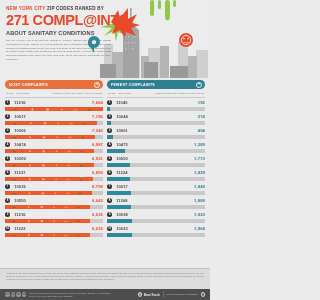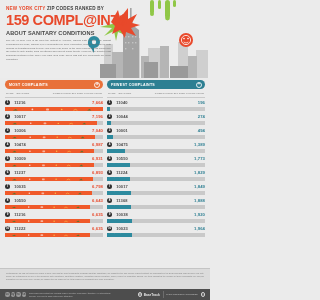--- a/index.html
+++ b/index.html
@@ -304,21 +304,21 @@
 
   <svg class="burst" viewBox="0 0 32 30">
     <polygon points="3,14 10,2 12,10 20,0 20,11 29,6 24,15 32,17 23,20 28,28 18,24 17,30 12,22 4,26 7,18" fill="#e8492b"></polygon>
   </svg>
 
   <div class="hero-text">
     <div class="kicker">
       <span class="red">NEW YORK CITY</span>
       <span class="dark">ZIP CODES RANKED BY</span>
     </div>
-    <div class="bigtitle">159 COMPL@INT$</div>
+    <div class="bigtitle">271 COMPL@INT$</div>
     <div class="subtitle">ABOUT SANITARY CONDITIONS</div>
     <div class="blurb">The city of New York is far from the dirtiest in America, placing 17th overall. The highest complaining zip code, issuing 7,664 complaints per 100K population, resides in Brooklyn. With millions of tourists flocking to New York each year, some of the more popular tourist zones may fall victim to dirty habits, such as littering and unkept public toilets. However, the quarter most suburban sections of the New Hyde Park area code 11040 had just 196 complaints per 100K population.</div>
   </div>
 </div>
 
 <div class="cols">
 
   <div class="col col-most">
     <div class="sec-head most">
       <span class="sec-title">MOST COMPLAINTS</span>

